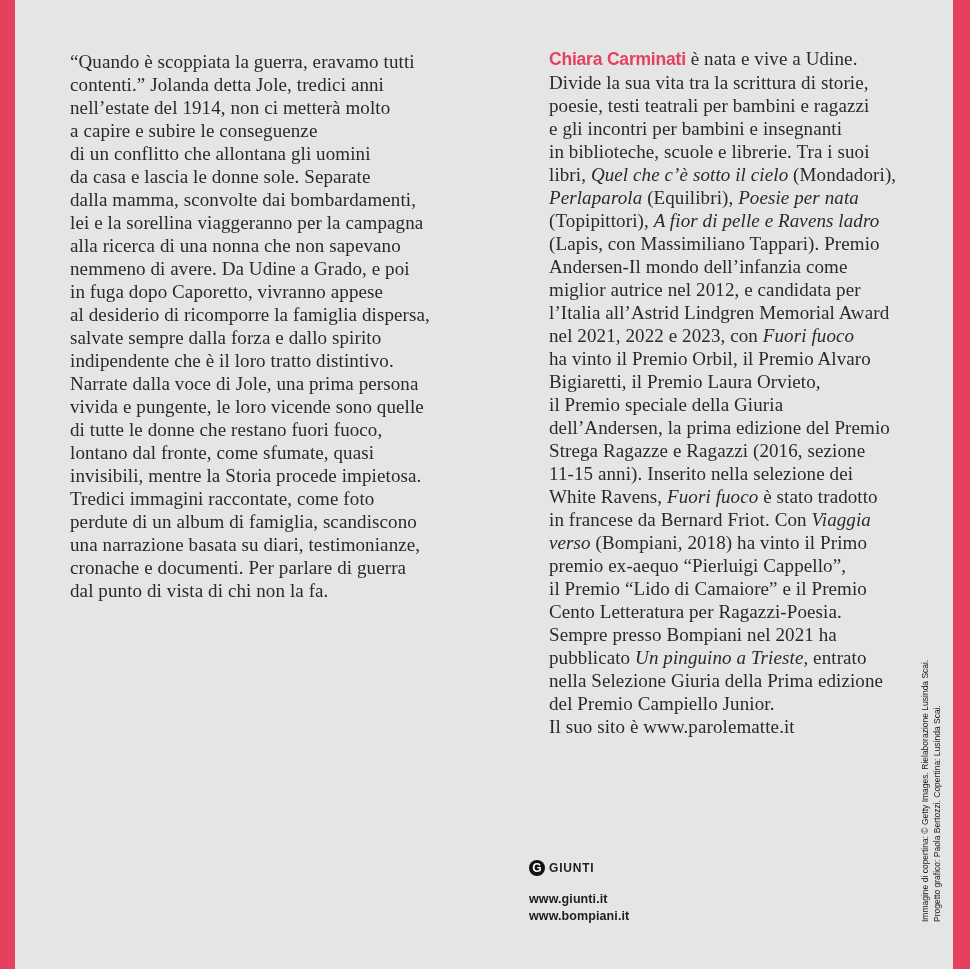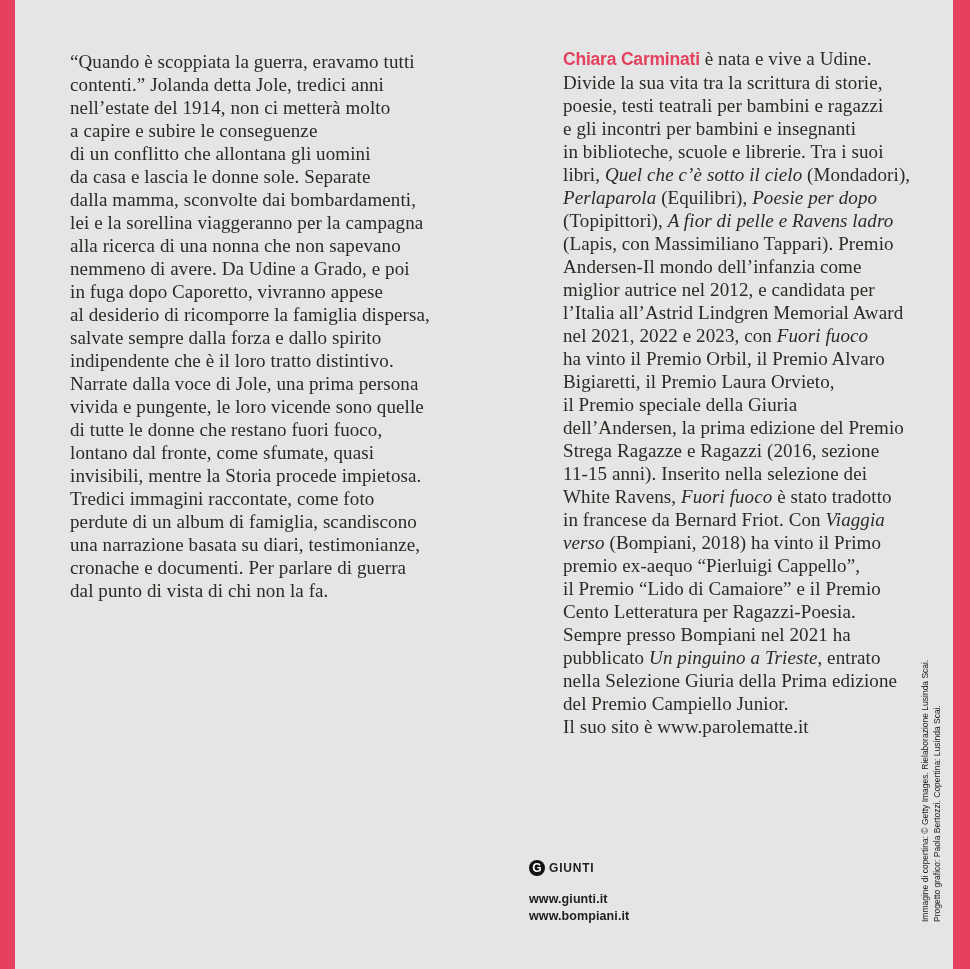--- a/index.html
+++ b/index.html
@@ -23,21 +23,21 @@
     position: absolute;
     left: 70px; top: 50px; width: 470px;
     font-size: 19px; line-height: 23px;
     color: #2d2a26;
     white-space: pre-line;
     letter-spacing: 0.1px;
   }
 
   .bio {
     position: absolute;
-    left: 563px; top: 47px; width: 400px;
+    left: 549px; top: 47px; width: 400px;
     font-size: 19px; line-height: 23px;
     color: #2d2a26;
     white-space: pre-line;
     letter-spacing: 0.1px;
   }
   .bio .it { font-style: italic; }
   .bio .author {
     font-family: "Liberation Sans", sans-serif;
     font-weight: 700;
     font-style: normal;
@@ -111,21 +111,21 @@
 una narrazione basata su diari, testimonianze,
 cronache e documenti. Per parlare di guerra
 dal punto di vista di chi non la fa.</div>
 
   <div class="bio"><span class="author">Chiara Carminati</span><span> è nata e vive a Udine.
 Divide la sua vita tra la scrittura di storie,
 poesie, testi teatrali per bambini e ragazzi
 e gli incontri per bambini e insegnanti
 in biblioteche, scuole e librerie. Tra i suoi
 libri, </span><span class="it">Quel che c’è sotto il cielo</span><span> (Mondadori),
-</span><span class="it">Perlaparola</span><span> (Equilibri), </span><span class="it">Poesie per dopo</span><span>
+</span><span class="it">Perlaparola</span><span> (Equilibri), </span><span class="it">Poesie per nata</span><span>
 (Topipittori), </span><span class="it">A fior di pelle e Ravens ladro</span><span>
 (Lapis, con Massimiliano Tappari). Premio
 Andersen-Il mondo dell’infanzia come
 miglior autrice nel 2012, e candidata per
 l’Italia all’Astrid Lindgren Memorial Award
 nel 2021, 2022 e 2023, con </span><span class="it">Fuori fuoco</span><span>
 ha vinto il Premio Orbil, il Premio Alvaro
 Bigiaretti, il Premio Laura Orvieto,
 il Premio speciale della Giuria
 dell’Andersen, la prima edizione del Premio

